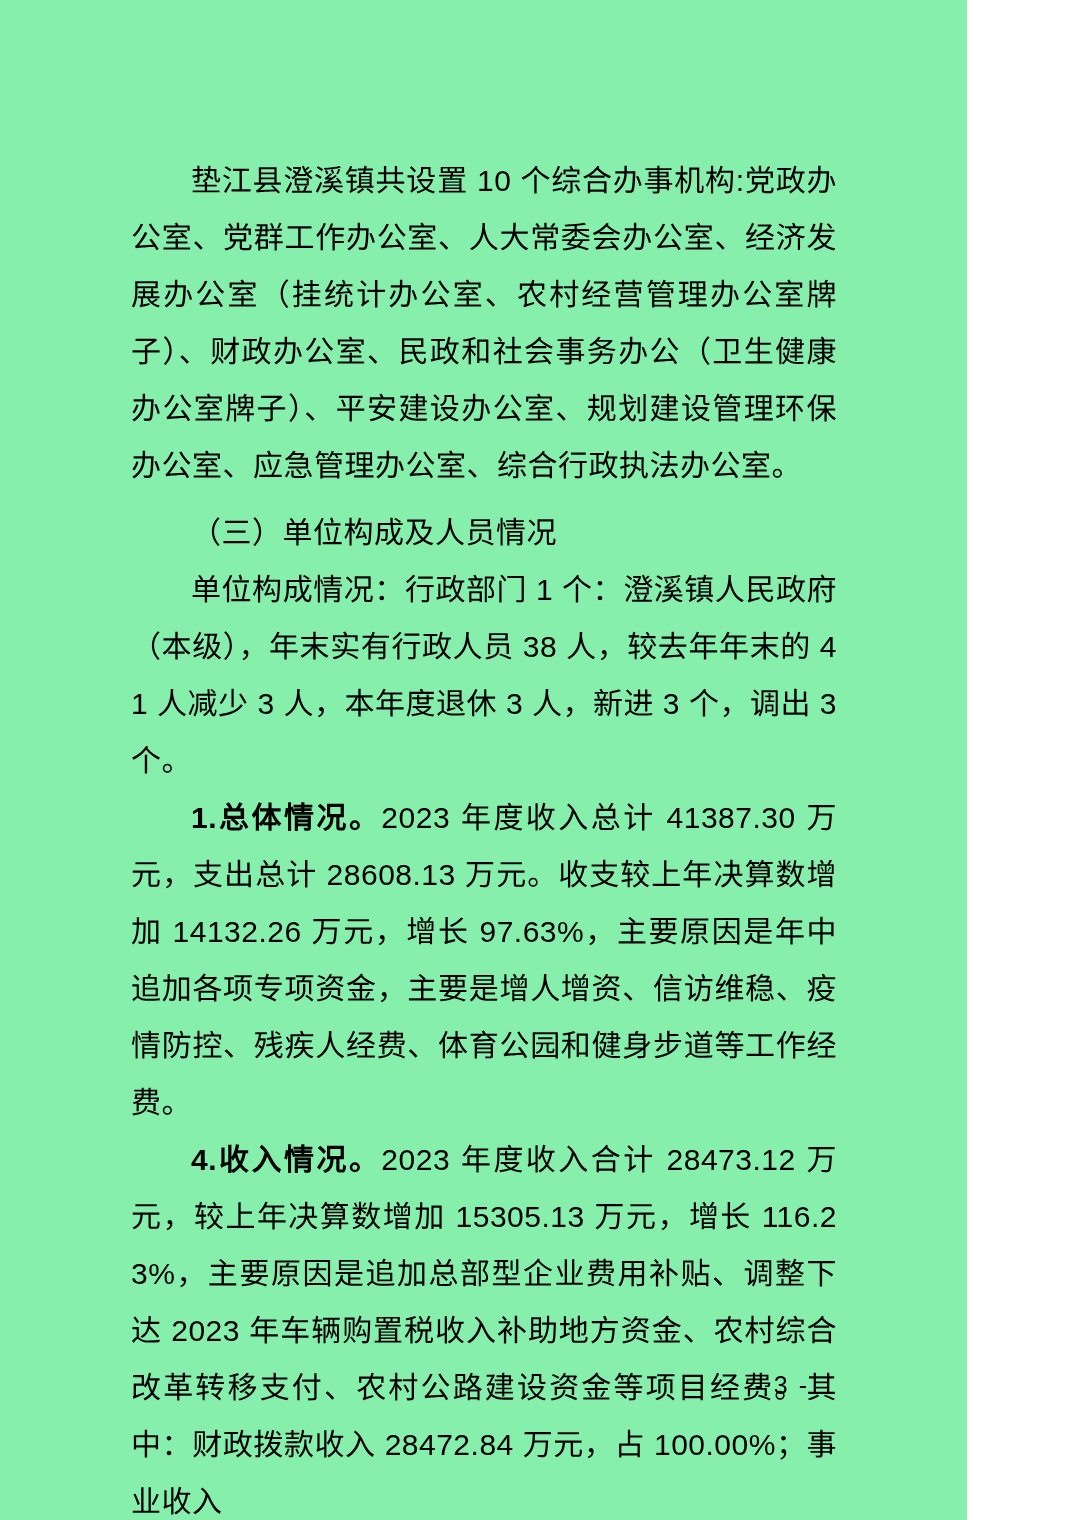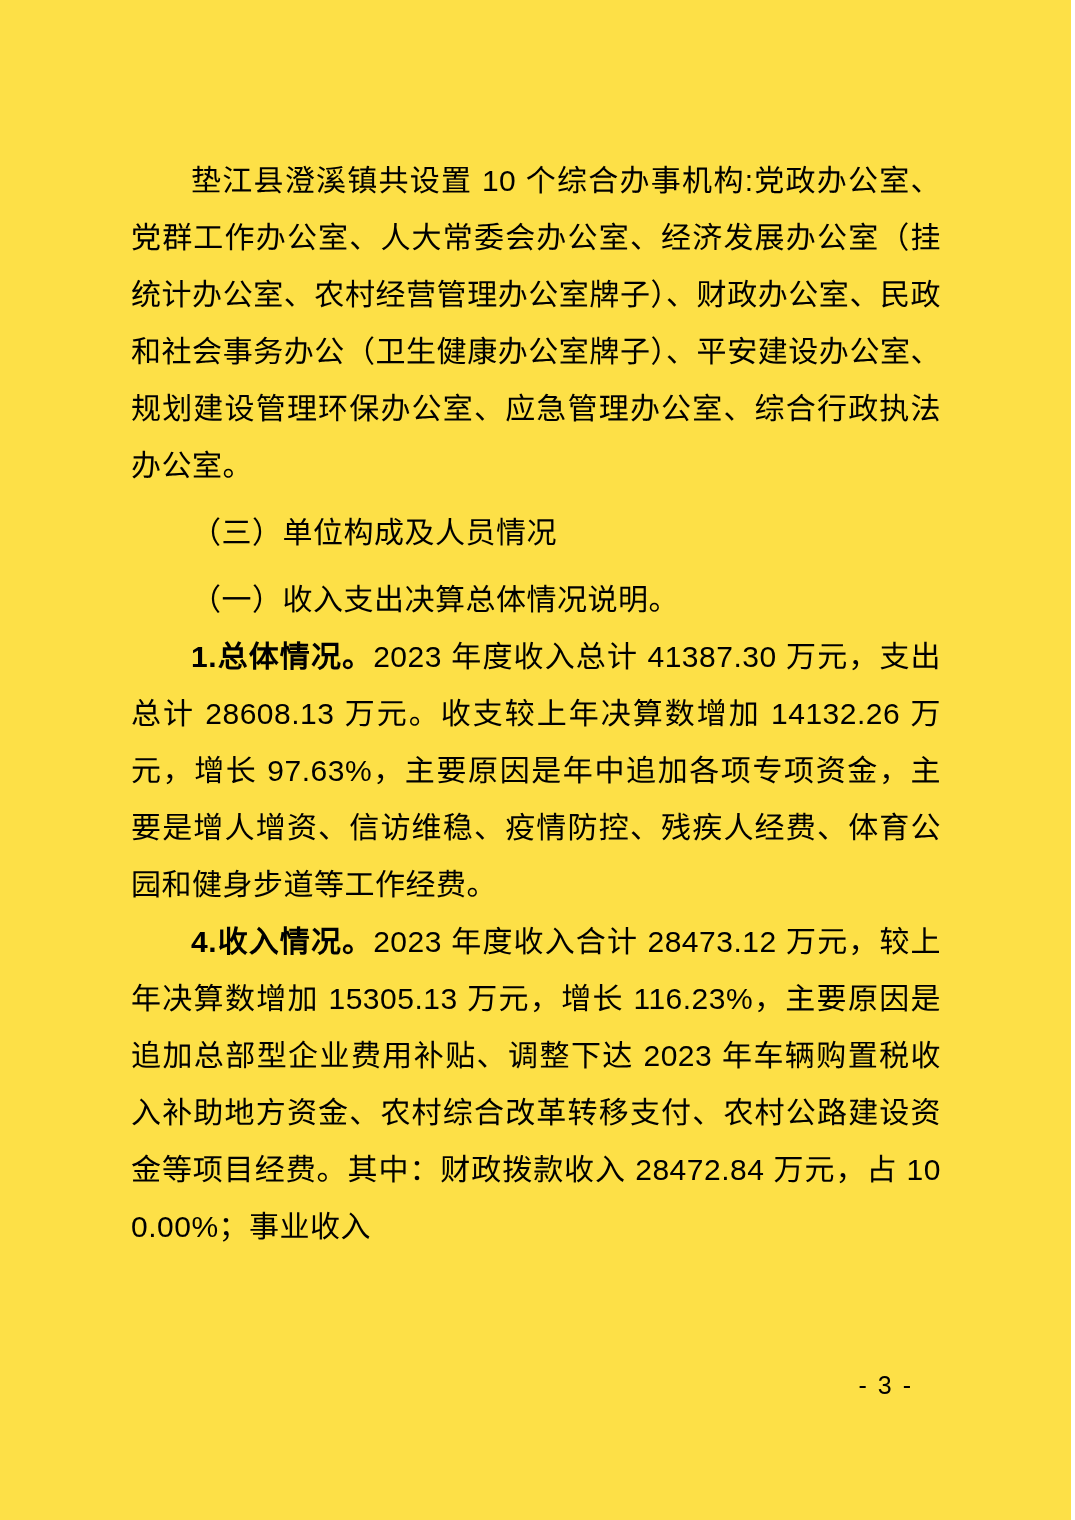--- a/index.html
+++ b/index.html
@@ -12,23 +12,23 @@
     height: 1520px;
     position: relative;
     overflow: hidden;
     font-family: "Liberation Sans", "DejaVu Sans", sans-serif;
     color: #000000;
   }
   .page {
     position: absolute;
     left: 0;
     top: 0;
-    width: 1071px;
+    width: 967px;
     height: 1520px;
-    background: #fde047;
+    background: #86efac;
   }
   .content {
     position: absolute;
     left: 131px;
     right: 130px;
     top: 152px;
   }
   .para {
     margin: 0;
     font-size: 30px;
@@ -60,23 +60,23 @@
 </head>
 <body>
 
 <div class="page">
   <div class="content">
 
     <p class="para">垫江县澄溪镇共设置 10 个综合办事机构:党政办公室、党群工作办公室、人大常委会办公室、经济发展办公室（挂统计办公室、农村经营管理办公室牌子）、财政办公室、民政和社会事务办公（卫生健康办公室牌子）、平安建设办公室、规划建设管理环保办公室、应急管理办公室、综合行政执法办公室。</p>
 
     <p class="para heading">（三）单位构成及人员情况</p>
 
+    <p class="para">单位构成情况：行政部门 1 个：澄溪镇人民政府（本级），年末实有行政人员 38 人，较去年年末的 41 人减少 3 人，本年度退休 3 人，新进 3 个，调出 3 个。</p>
 
 
-    <p class="para heading">（一）收入支出决算总体情况说明。</p>
 
     <p class="para"><span class="bold-lead">1.总体情况。</span><span>2023 年度收入总计 41387.30 万元，支出总计 28608.13 万元。收支较上年决算数增加 14132.26 万元，增长 97.63%，主要原因是年中追加各项专项资金，主要是增人增资、信访维稳、疫情防控、残疾人经费、体育公园和健身步道等工作经费。</span></p>
 
     <p class="para"><span class="bold-lead">4.收入情况。</span><span>2023 年度收入合计 28473.12 万元，较上年决算数增加 15305.13 万元，增长 116.23%，主要原因是追加总部型企业费用补贴、调整下达 2023 年车辆购置税收入补助地方资金、农村综合改革转移支付、农村公路建设资金等项目经费。其中：财政拨款收入 28472.84 万元，占 100.00%；事业收入</span></p>
 
   </div>
 
   <div class="footer">- 3 -</div>
 </div>
 

